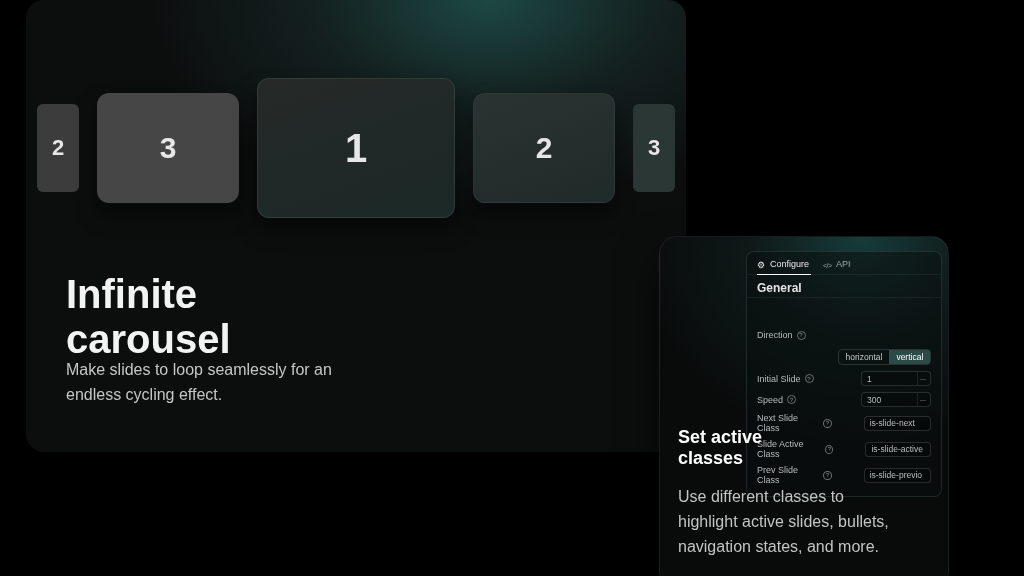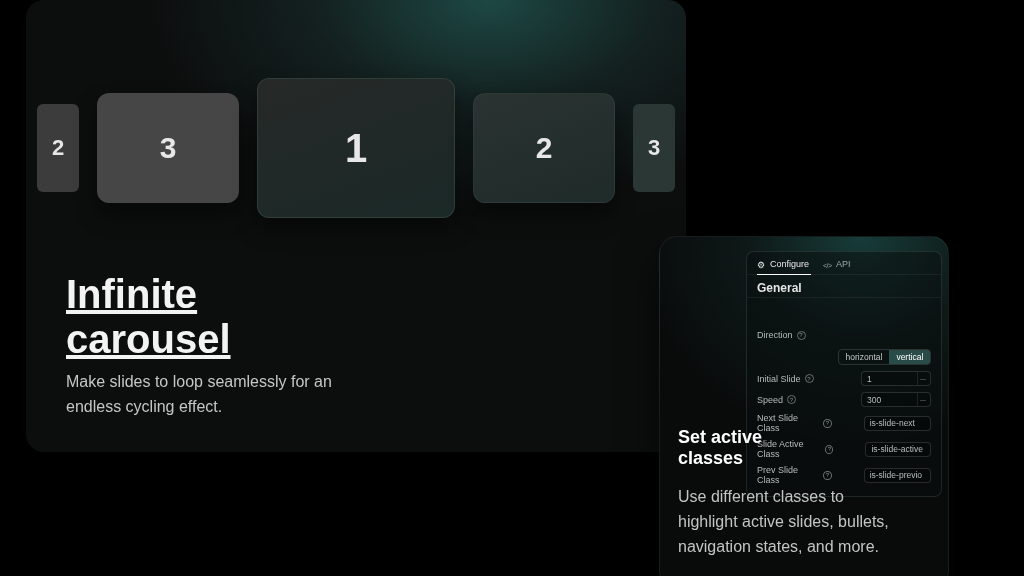--- a/index.html
+++ b/index.html
@@ -35,24 +35,23 @@
   .s-center { width: 198px; height: 140px; font-size: 40px;
     background: linear-gradient(160deg,#262928 0%, #1b2927 100%);
     border: 1px solid rgba(120,160,150,0.18);
   }
   .s-mid2 { background: linear-gradient(160deg,#2a3332,#1f2b29); border:1px solid rgba(120,160,150,0.1);}
   .s-edge2{ background:#2a3735;}
   .title-big {
     position: absolute; left: 40px; top: 272px;
     font-size: 40px; font-weight: 600; line-height: 1.12;
     color: #f3f3f3;
-    text-decoration: underline;
   }
   .sub-big {
-    position: absolute; left: 40px; top: 370px;
+    position: absolute; left: 40px; top: 358px;
     font-size: 16px; line-height: 1.55; color: #c6c6c6;
     max-width: 300px;
   }
 
   .card-small {
     position: absolute; left: 659px; top: 236px;
     width: 290px; height: 352px;
     border-radius: 18px;
     background: radial-gradient(ellipse 280px 260px at 70% 0%, #173c39 0%, #0e1918 40%, #090b0b 80%);
     border: 1px solid rgba(120,160,150,0.12);

